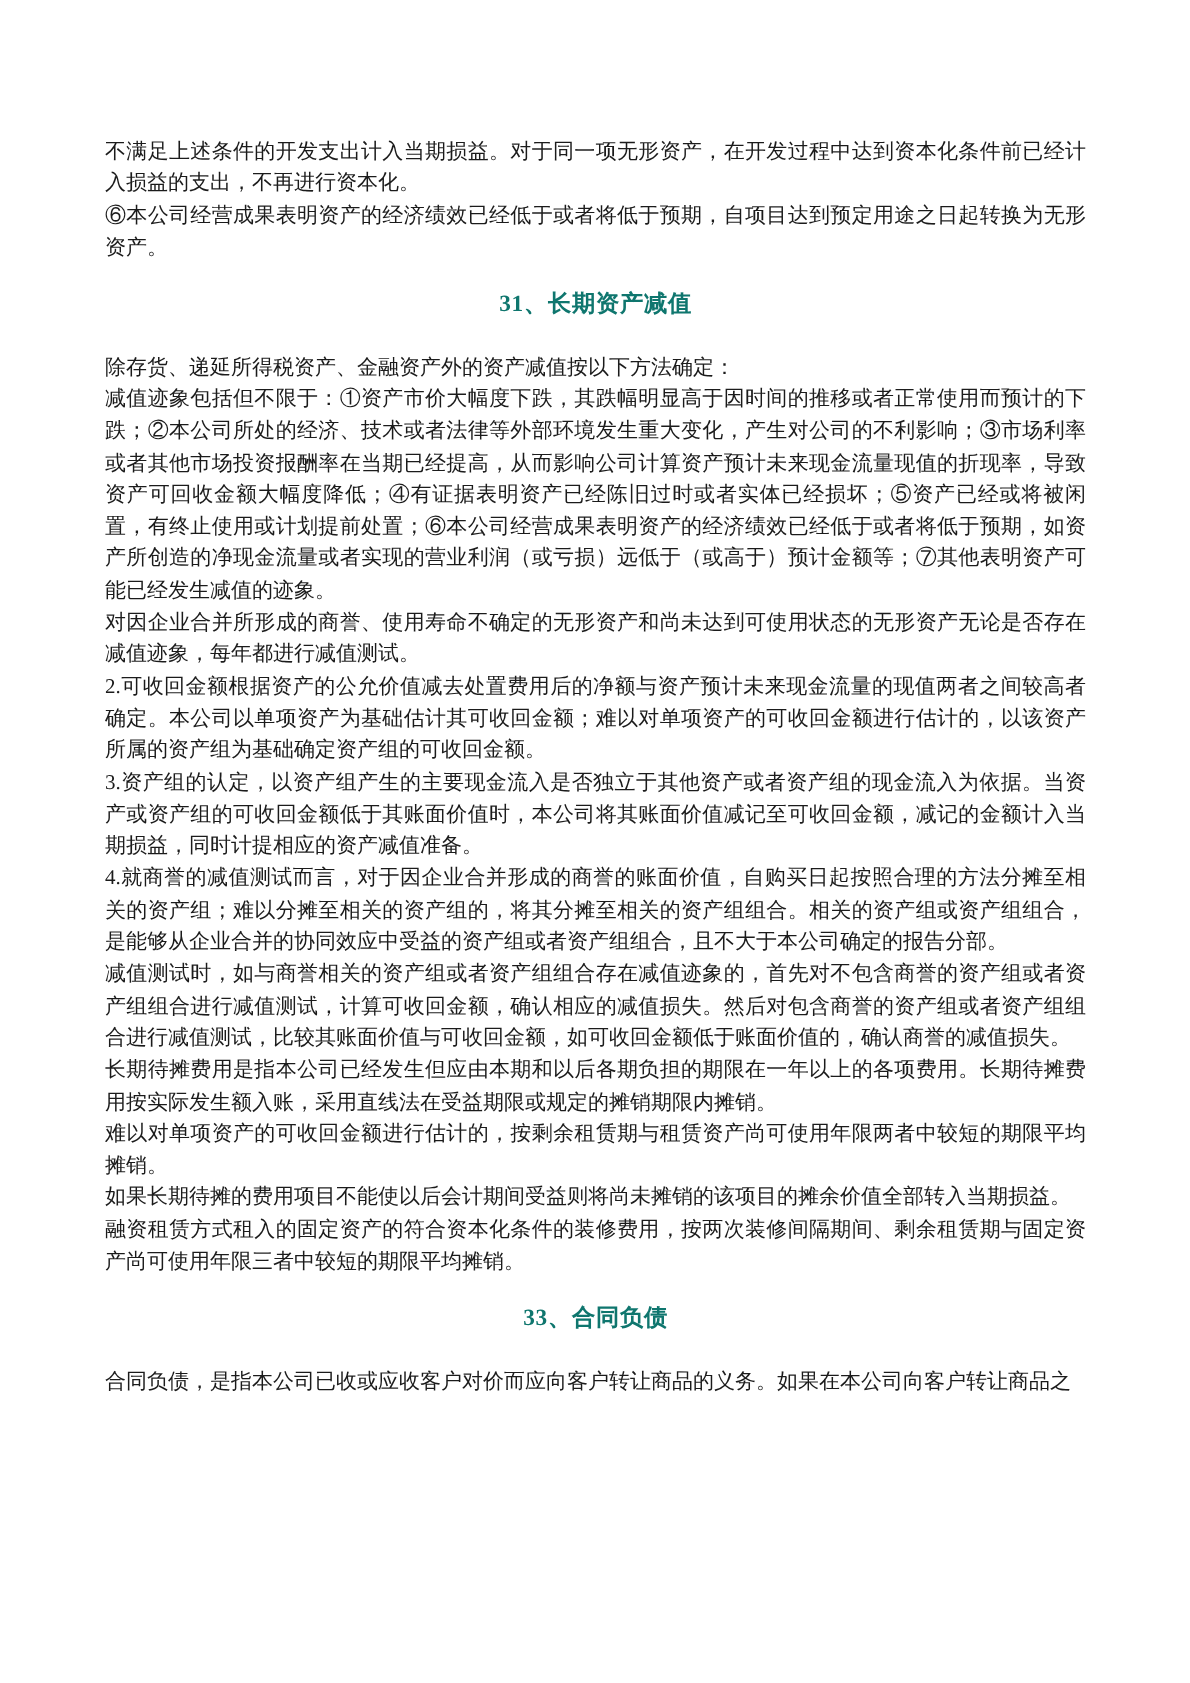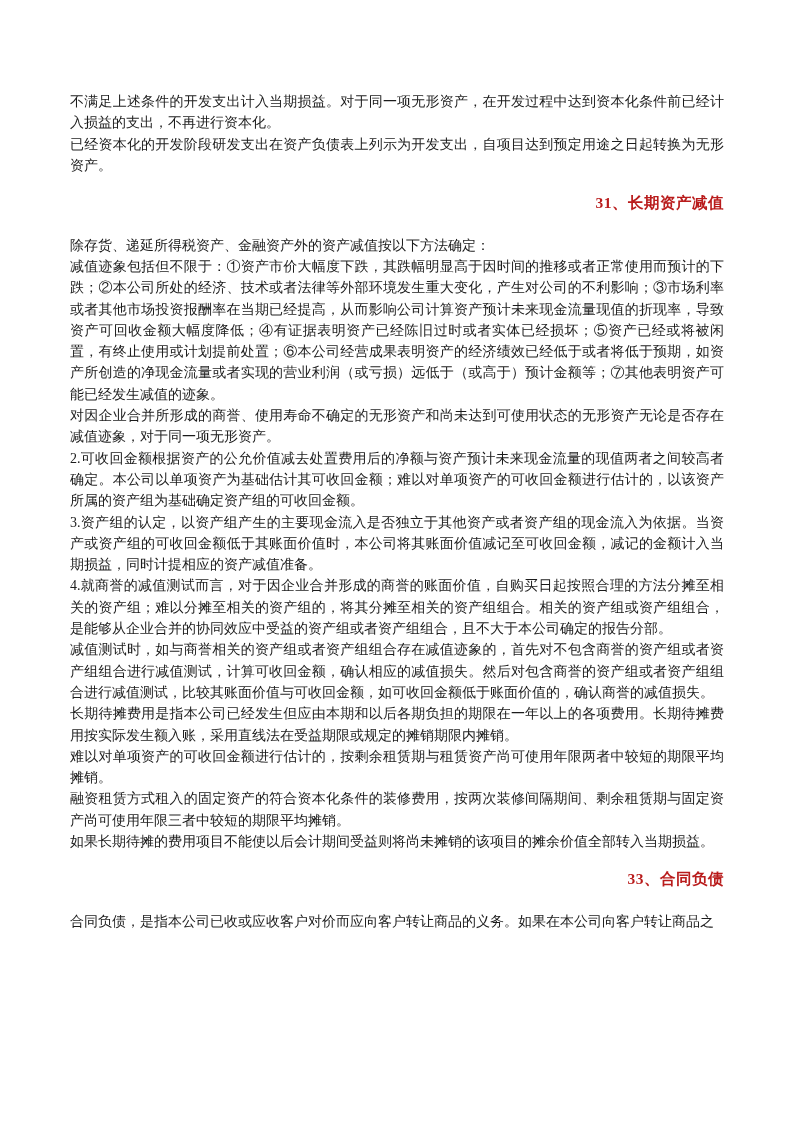--- a/index.html
+++ b/index.html
@@ -36,40 +36,40 @@
     text-align: justify;
     text-justify: inter-ideograph;
     word-break: break-all;
   }
   h2.heading {
     margin: 16px 0 21px 0;
     padding: 0;
     font-size: 15.5px;
     line-height: 21.5px;
     font-weight: bold;
-    text-align: right;
-    color: #b91c1c;
+    text-align: center;
+    color: #0f766e;
     letter-spacing: 0.5px;
   }
 </style>
 </head>
 <body>
 
 <div class="page">
   <div class="content">
     <p class="para">不满足上述条件的开发支出计入当期损益。对于同一项无形资产，在开发过程中达到资本化条件前已经计入损益的支出，不再进行资本化。</p>
-    <p class="para">已经资本化的开发阶段研发支出在资产负债表上列示为开发支出，自项目达到预定用途之日起转换为无形资产。</p>
+    <p class="para">⑥本公司经营成果表明资产的经济绩效已经低于或者将低于预期，自项目达到预定用途之日起转换为无形资产。</p>
     <h2 class="heading">31、长期资产减值</h2>
     <p class="para">除存货、递延所得税资产、金融资产外的资产减值按以下方法确定：</p>
     <p class="para">减值迹象包括但不限于：①资产市价大幅度下跌，其跌幅明显高于因时间的推移或者正常使用而预计的下跌；②本公司所处的经济、技术或者法律等外部环境发生重大变化，产生对公司的不利影响；③市场利率或者其他市场投资报酬率在当期已经提高，从而影响公司计算资产预计未来现金流量现值的折现率，导致资产可回收金额大幅度降低；④有证据表明资产已经陈旧过时或者实体已经损坏；⑤资产已经或将被闲置，有终止使用或计划提前处置；⑥本公司经营成果表明资产的经济绩效已经低于或者将低于预期，如资产所创造的净现金流量或者实现的营业利润（或亏损）远低于（或高于）预计金额等；⑦其他表明资产可能已经发生减值的迹象。</p>
-    <p class="para">对因企业合并所形成的商誉、使用寿命不确定的无形资产和尚未达到可使用状态的无形资产无论是否存在减值迹象，对于同一项无形资产。</p>
+    <p class="para">对因企业合并所形成的商誉、使用寿命不确定的无形资产和尚未达到可使用状态的无形资产无论是否存在减值迹象，每年都进行减值测试。</p>
     <p class="para">2.可收回金额根据资产的公允价值减去处置费用后的净额与资产预计未来现金流量的现值两者之间较高者确定。本公司以单项资产为基础估计其可收回金额；难以对单项资产的可收回金额进行估计的，以该资产所属的资产组为基础确定资产组的可收回金额。</p>
     <p class="para">3.资产组的认定，以资产组产生的主要现金流入是否独立于其他资产或者资产组的现金流入为依据。当资产或资产组的可收回金额低于其账面价值时，本公司将其账面价值减记至可收回金额，减记的金额计入当期损益，同时计提相应的资产减值准备。</p>
     <p class="para">4.就商誉的减值测试而言，对于因企业合并形成的商誉的账面价值，自购买日起按照合理的方法分摊至相关的资产组；难以分摊至相关的资产组的，将其分摊至相关的资产组组合。相关的资产组或资产组组合，是能够从企业合并的协同效应中受益的资产组或者资产组组合，且不大于本公司确定的报告分部。</p>
     <p class="para">减值测试时，如与商誉相关的资产组或者资产组组合存在减值迹象的，首先对不包含商誉的资产组或者资产组组合进行减值测试，计算可收回金额，确认相应的减值损失。然后对包含商誉的资产组或者资产组组合进行减值测试，比较其账面价值与可收回金额，如可收回金额低于账面价值的，确认商誉的减值损失。</p>
     <p class="para">长期待摊费用是指本公司已经发生但应由本期和以后各期负担的期限在一年以上的各项费用。长期待摊费用按实际发生额入账，采用直线法在受益期限或规定的摊销期限内摊销。</p>
     <p class="para">难以对单项资产的可收回金额进行估计的，按剩余租赁期与租赁资产尚可使用年限两者中较短的期限平均摊销。</p>
+    <p class="para">如果长期待摊的费用项目不能使以后会计期间受益则将尚未摊销的该项目的摊余价值全部转入当期损益。</p>
     <p class="para">融资租赁方式租入的固定资产的符合资本化条件的装修费用，按两次装修间隔期间、剩余租赁期与固定资产尚可使用年限三者中较短的期限平均摊销。</p>
-    <p class="para">如果长期待摊的费用项目不能使以后会计期间受益则将尚未摊销的该项目的摊余价值全部转入当期损益。</p>
     <h2 class="heading">33、合同负债</h2>
     <p class="para">合同负债，是指本公司已收或应收客户对价而应向客户转让商品的义务。如果在本公司向客户转让商品之</p>
   </div>
 </div>
 
 </body></html>

